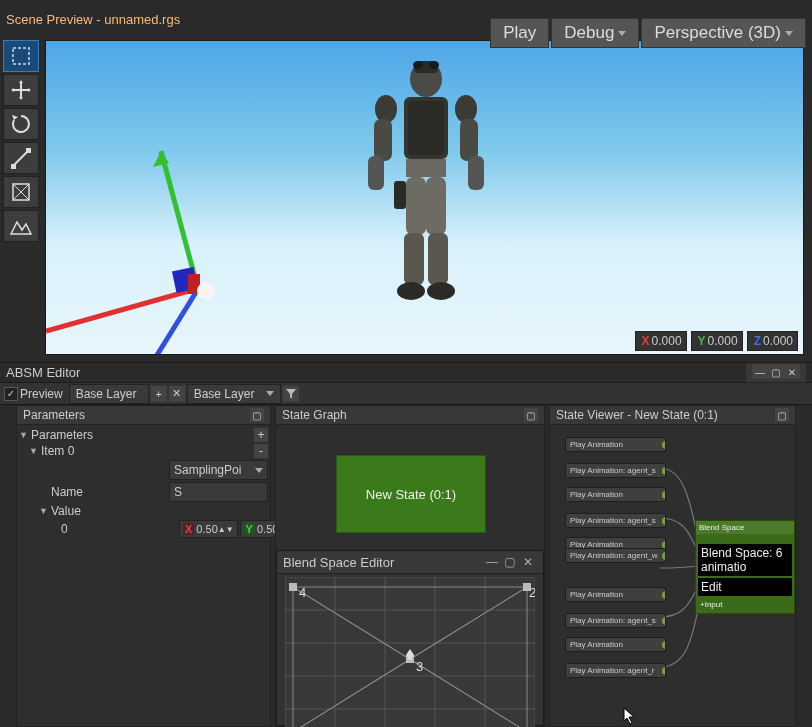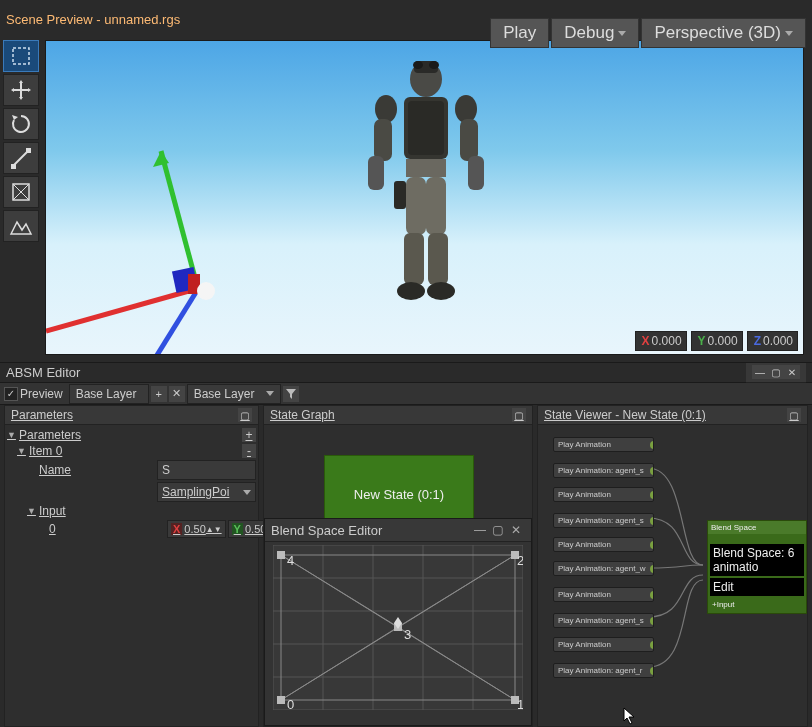--- a/index.html
+++ b/index.html
@@ -27,21 +27,21 @@
 .absm { position: absolute; top: 362px; left: 0; right: 0; bottom: 0; background: #2a2a2a; border-top: 1px solid #1a1a1a; }
 .absm-head { display: flex; align-items: center; padding: 3px 6px; border-bottom: 1px solid #1a1a1a; height: 20px; }
 .absm-head .title { flex: 1; font-size: 13px; }
 .absm-layer-bar { display: flex; align-items: center; gap: 2px; padding: 2px 4px; border-bottom: 1px solid #1a1a1a; background: #333; height: 22px; }
 .absm-layer-bar .chk { width: 14px; height: 14px; background: #222; border: 1px solid #555; display: inline-flex; align-items: center; justify-content: center; }
 .absm-layer-bar .chk::after { content: "✓"; font-size: 10px; }
 .absm-layer-bar .lbl { font-size: 12px; margin-right: 4px; }
 .absm-layer-bar .combo { background: #3a3a3a; border: 1px solid #222; padding: 2px 6px; display: flex; align-items: center; gap: 4px; min-width: 80px; }
 .absm-layer-bar .icn { width: 16px; height: 16px; background: #444; display: flex; align-items: center; justify-content: center; cursor: pointer; font-size: 11px; }
 
-.absm-body { position: absolute; top: 42px; left: 0; right: 0; bottom: 0; display: flex; gap: 4px; padding: 0 4px; text-decoration: underline; }
+.absm-body { position: absolute; top: 42px; left: 0; right: 0; bottom: 0; display: flex; gap: 4px; padding: 0 16px; }
 .col { background: #2e2e2e; border: 1px solid #222; display: flex; flex-direction: column; }
 .col.params { width: 255px; }
 .col.graph { width: 270px; position: relative; }
 .col.viewer { flex: 1; position: relative; overflow: hidden; }
 
 .sub-head { background: #383838; padding: 3px 6px; display: flex; align-items: center; border-bottom: 1px solid #222; height: 19px; }
 .sub-head .t { flex: 1; font-size: 12px; }
 .sub-head .b { width: 14px; height: 14px; background: #444; display: flex; align-items: center; justify-content: center; cursor: pointer; font-size: 10px; margin-left: 2px; }
 
 .param-tree { padding: 2px; }
@@ -54,21 +54,21 @@
 .param-combo { background: #3a3a3a; border: 1px solid #222; padding: 2px 4px; display: flex; align-items: center; width: 100%; font-size: 12px; }
 .xy-box { display: flex; gap: 2px; }
 .xy-box .cell { background: #3a3a3a; border: 1px solid #222; padding: 2px 3px; display: flex; align-items: center; font-size: 11px; flex: 1; }
 .xy-box .ax { font-weight: bold; margin-right: 2px; }
 .xy-box .ax.x { color: #e04040; background: #552222; padding: 0 2px; }
 .xy-box .ax.y { color: #5ac05a; background: #225522; padding: 0 2px; }
 
 .graph-area { flex: 1; position: relative; background: #2e2e2e; }
 .state-node { position: absolute; top: 30px; left: 60px; width: 150px; height: 78px; background: #3a7a1a; border: 1px solid #2a5a0a; display: flex; align-items: center; justify-content: center; color: #eee; font-size: 13px; }
 
-.blend-editor { position: absolute; bottom: 0; left: 0; right: 0; height: 208px; background: #333; border: 1px solid #1a1a1a; z-index: 10; }
+.blend-editor { position: absolute; bottom: 0; left: 0; right: 0; height: 176px; background: #333; border: 1px solid #1a1a1a; z-index: 10; }
 .blend-head { display: flex; align-items: center; padding: 3px 6px; background: #383838; border-bottom: 1px solid #222; }
 .blend-head .t { flex: 1; font-size: 13px; }
 .blend-head .c { width: 18px; height: 16px; display: flex; align-items: center; justify-content: center; cursor: pointer; font-size: 12px; color: #aaa; }
 .blend-grid { position: absolute; top: 26px; left: 8px; right: 8px; bottom: 8px; background: #383838; }
 .bg-line { stroke: #555; stroke-width: 1; }
 .bg-diag { stroke: #888; stroke-width: 1; }
 .bg-pt { fill: #bbb; }
 .bg-lbl { fill: #ddd; font-size: 13px; }
 
 .viewer-canvas { flex: 1; position: relative; background: #2e2e2e; overflow: hidden; }
@@ -228,35 +228,35 @@
           <span class="v"></span>
           <span class="sq">+</span>
         </div>
         <div class="param-row" style="padding-left:10px">
           <span class="tri">▼</span>
           <span class="k">Item 0</span>
           <span class="v"></span>
           <span class="sq">-</span>
         </div>
         <div class="param-row" style="padding-left:30px">
-          <span class="k">Name</span>
-          <span class="v"><input class="param-input" value="S" style=""></span>
-        </div>
-        <div class="param-row" style="padding-left:30px">
           <span class="k"></span>
           <span class="v">
               <div class="param-combo">
                 <span>SamplingPoi</span>
                 <span style="margin-left:auto" class="tri-d"></span>
               </div>
             </span>
         </div>
+        <div class="param-row" style="padding-left:30px">
+          <span class="k">Name</span>
+          <span class="v"><input class="param-input" value="S" style=""></span>
+        </div>
         <div class="param-row" style="padding-left:20px">
           <span class="tri">▼</span>
-          <span class="k">Input</span>
+          <span class="k">Value</span>
         </div>
         <div class="param-row" style="padding-left:40px">
           <span class="k">0</span>
           <span class="v">
             <div class="xy-box">
               <div class="cell">
                   <span class="ax x">X</span>
                   <span>0.50</span>
                   <span style="margin-left:auto;font-size:8px">▲▼</span>
                 </div>
@@ -338,21 +338,21 @@
           <path class="wire" d="M110 93 C150 93 140 140 165 140"></path>
           <path class="wire" d="M110 143 C150 143 140 140 165 140"></path>
           <path class="wire" d="M110 192 C150 192 140 150 165 150"></path>
           <path class="wire" d="M110 242 C155 242 140 155 165 155"></path>
         </svg>
         <div class="play-node" style="top:12px"><span>Play Animation</span><span class="pin"></span></div>
         <div class="play-node" style="top:38px"><span>Play Animation: agent_s</span><span class="pin"></span></div>
         <div class="play-node" style="top:62px"><span>Play Animation</span><span class="pin"></span></div>
         <div class="play-node" style="top:88px"><span>Play Animation: agent_s</span><span class="pin"></span></div>
         <div class="play-node" style="top:112px"><span>Play Animation</span><span class="pin"></span></div>
-        <div class="play-node" style="top:136px"><span>Play Animation: agent_w</span><span class="pin"></span></div>
+        <div class="play-node" style="top:123px"><span>Play Animation: agent_w</span><span class="pin"></span></div>
         <div class="play-node" style="top:162px"><span>Play Animation</span><span class="pin"></span></div>
         <div class="play-node" style="top:188px"><span>Play Animation: agent_s</span><span class="pin"></span></div>
         <div class="play-node" style="top:212px"><span>Play Animation</span><span class="pin"></span></div>
         <div class="play-node" style="top:238px"><span>Play Animation: agent_r</span><span class="pin"></span></div>
 
         <div class="blend-box">
           <div class="hdr">Blend Space</div>
           <div class="row">Blend Space: 6 animatio</div>
           <div class="row">Edit</div>
           <div style="font-size:8px;padding:2px">+Input</div>

